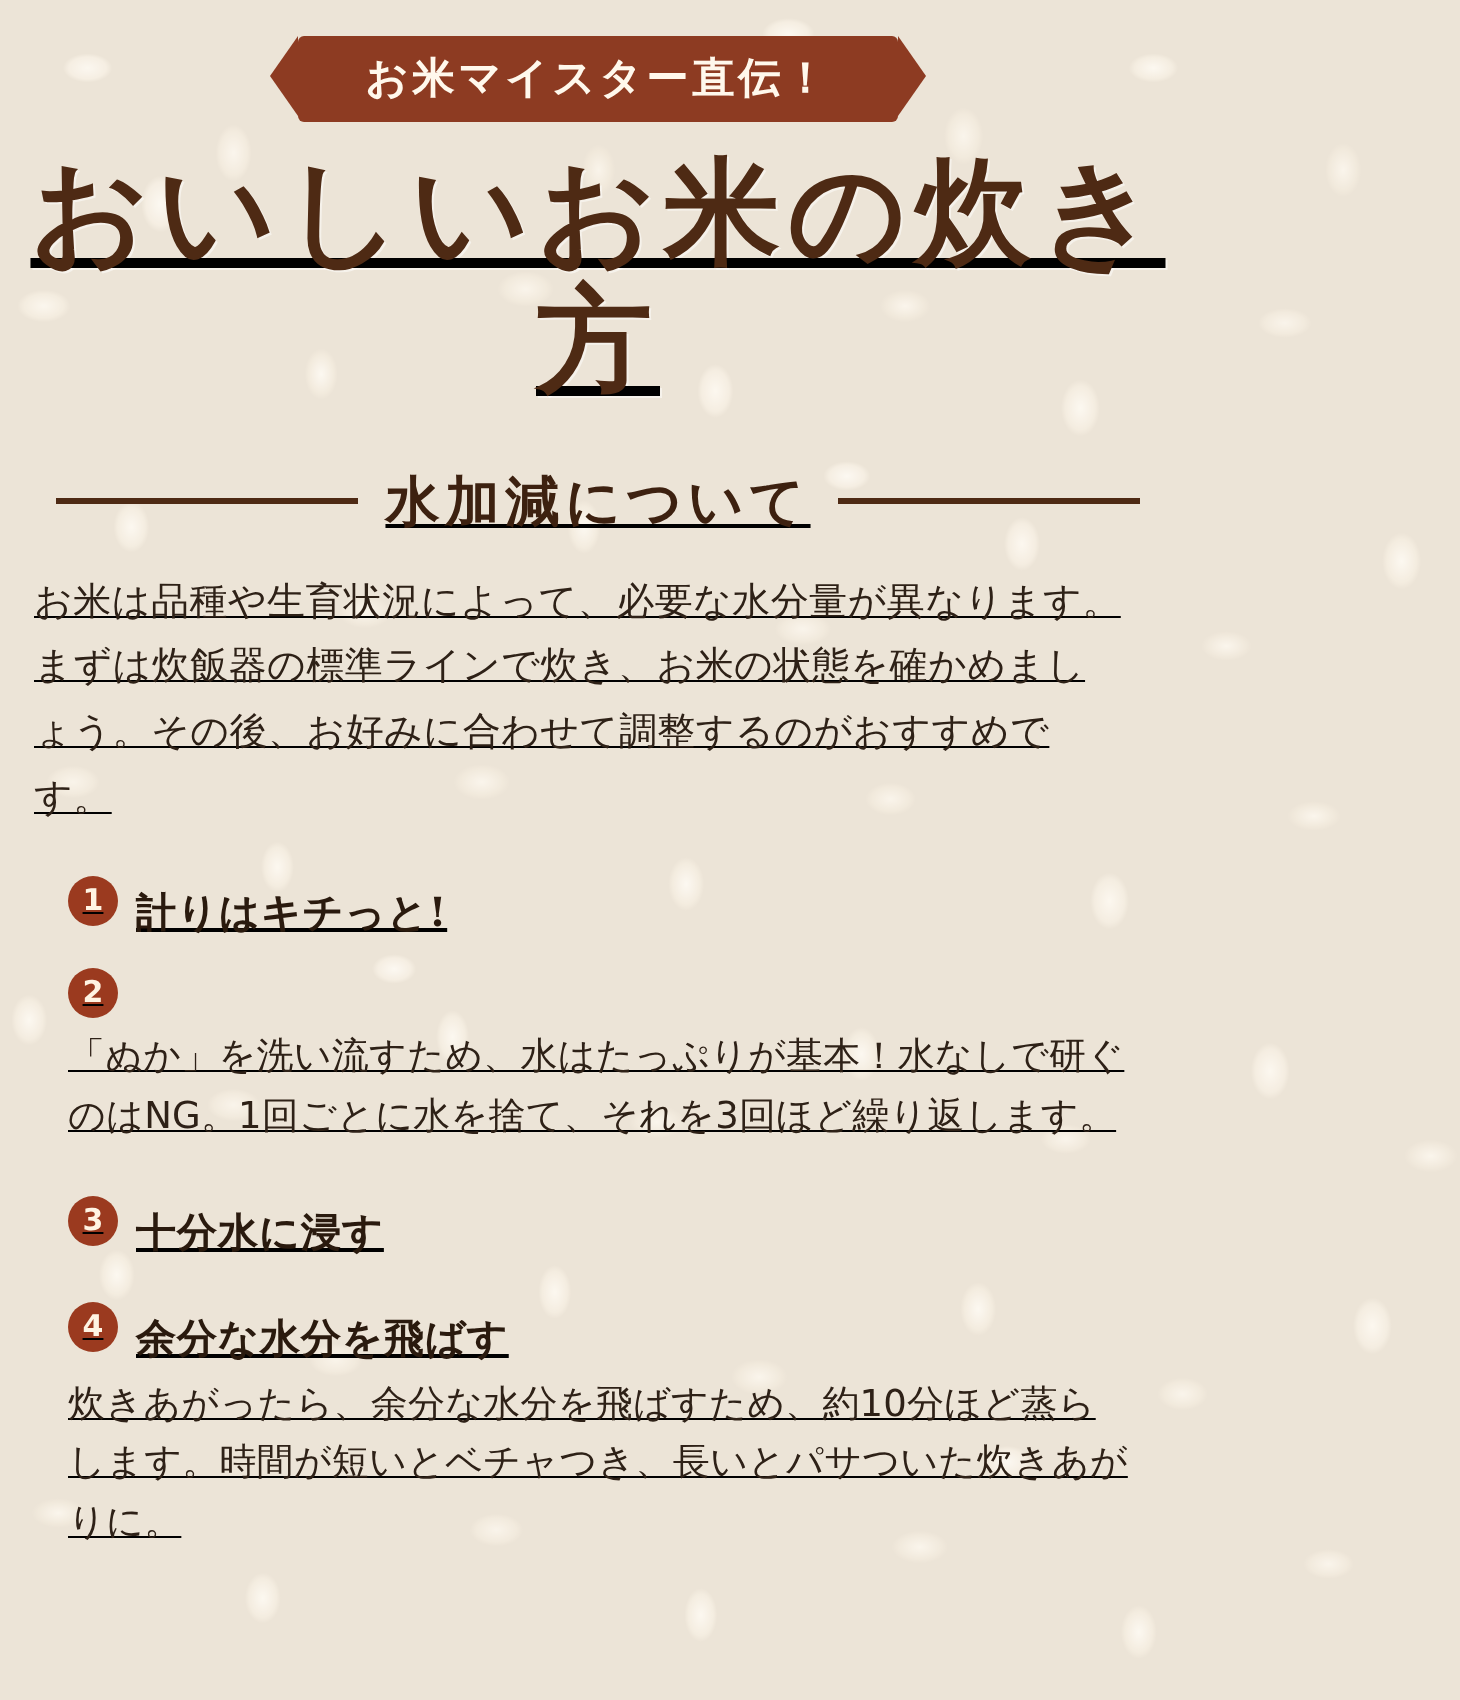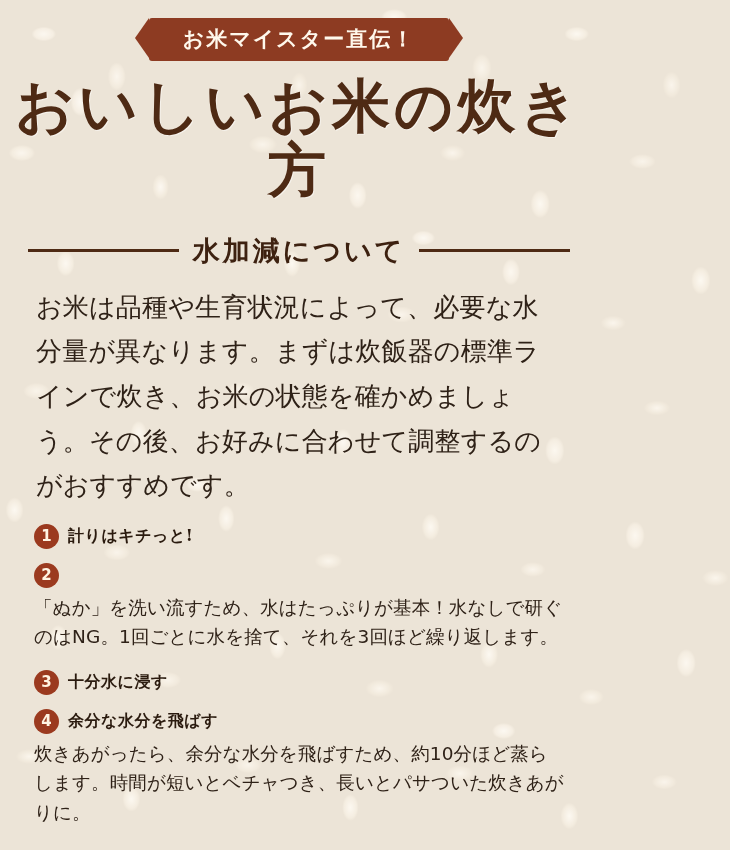--- a/index.html
+++ b/index.html
@@ -83,20 +83,21 @@
     position: absolute;
     inset: 0;
     background: rgba(250, 245, 236, 0.60);
   }
 
   #content {
     position: relative;
     width: 598px;
     height: 850px;
     box-sizing: border-box;
+    text-decoration: underline;
   }
 
   
   .header {
     padding-top: 18px;
     text-align: center;
   }
   .ribbon {
     display: inline-block;
     position: relative;
@@ -158,23 +159,23 @@
     color: #3d2110;
     font-family: "DejaVu Serif", "Liberation Serif", serif;
     font-weight: bold;
     font-size: 27px;
     letter-spacing: 3px;
     white-space: nowrap;
   }
 
   
   .intro-body {
-    margin: 16px 36px 0 36px;
+    margin: 16px 36px 0 17px;
     color: #2e2117;
-    font-size: 26px;
+    font-size: 19px;
     line-height: 1.72;
     letter-spacing: 0.2px;
   }
 
   
   .tips {
     margin: 16px 34px 0 34px;
   }
   .tip {
     margin-bottom: 14px;
@@ -195,22 +196,23 @@
     font-weight: bold;
     display: flex;
     align-items: center;
     justify-content: center;
     line-height: 1;
   }
   .tip-title {
     color: #2a1a0e;
     font-family: "DejaVu Serif", "Liberation Serif", serif;
     font-weight: bold;
-    font-size: 16px;
+    font-size: 20px;
     letter-spacing: 0.5px;
+    margin-top: 12px;
   }
   .tip-body {
     margin-top: 5px;
     color: #2e2117;
     font-size: 18.5px;
     line-height: 1.58;
     letter-spacing: 0.1px;
   }
 </style>
 </head>

